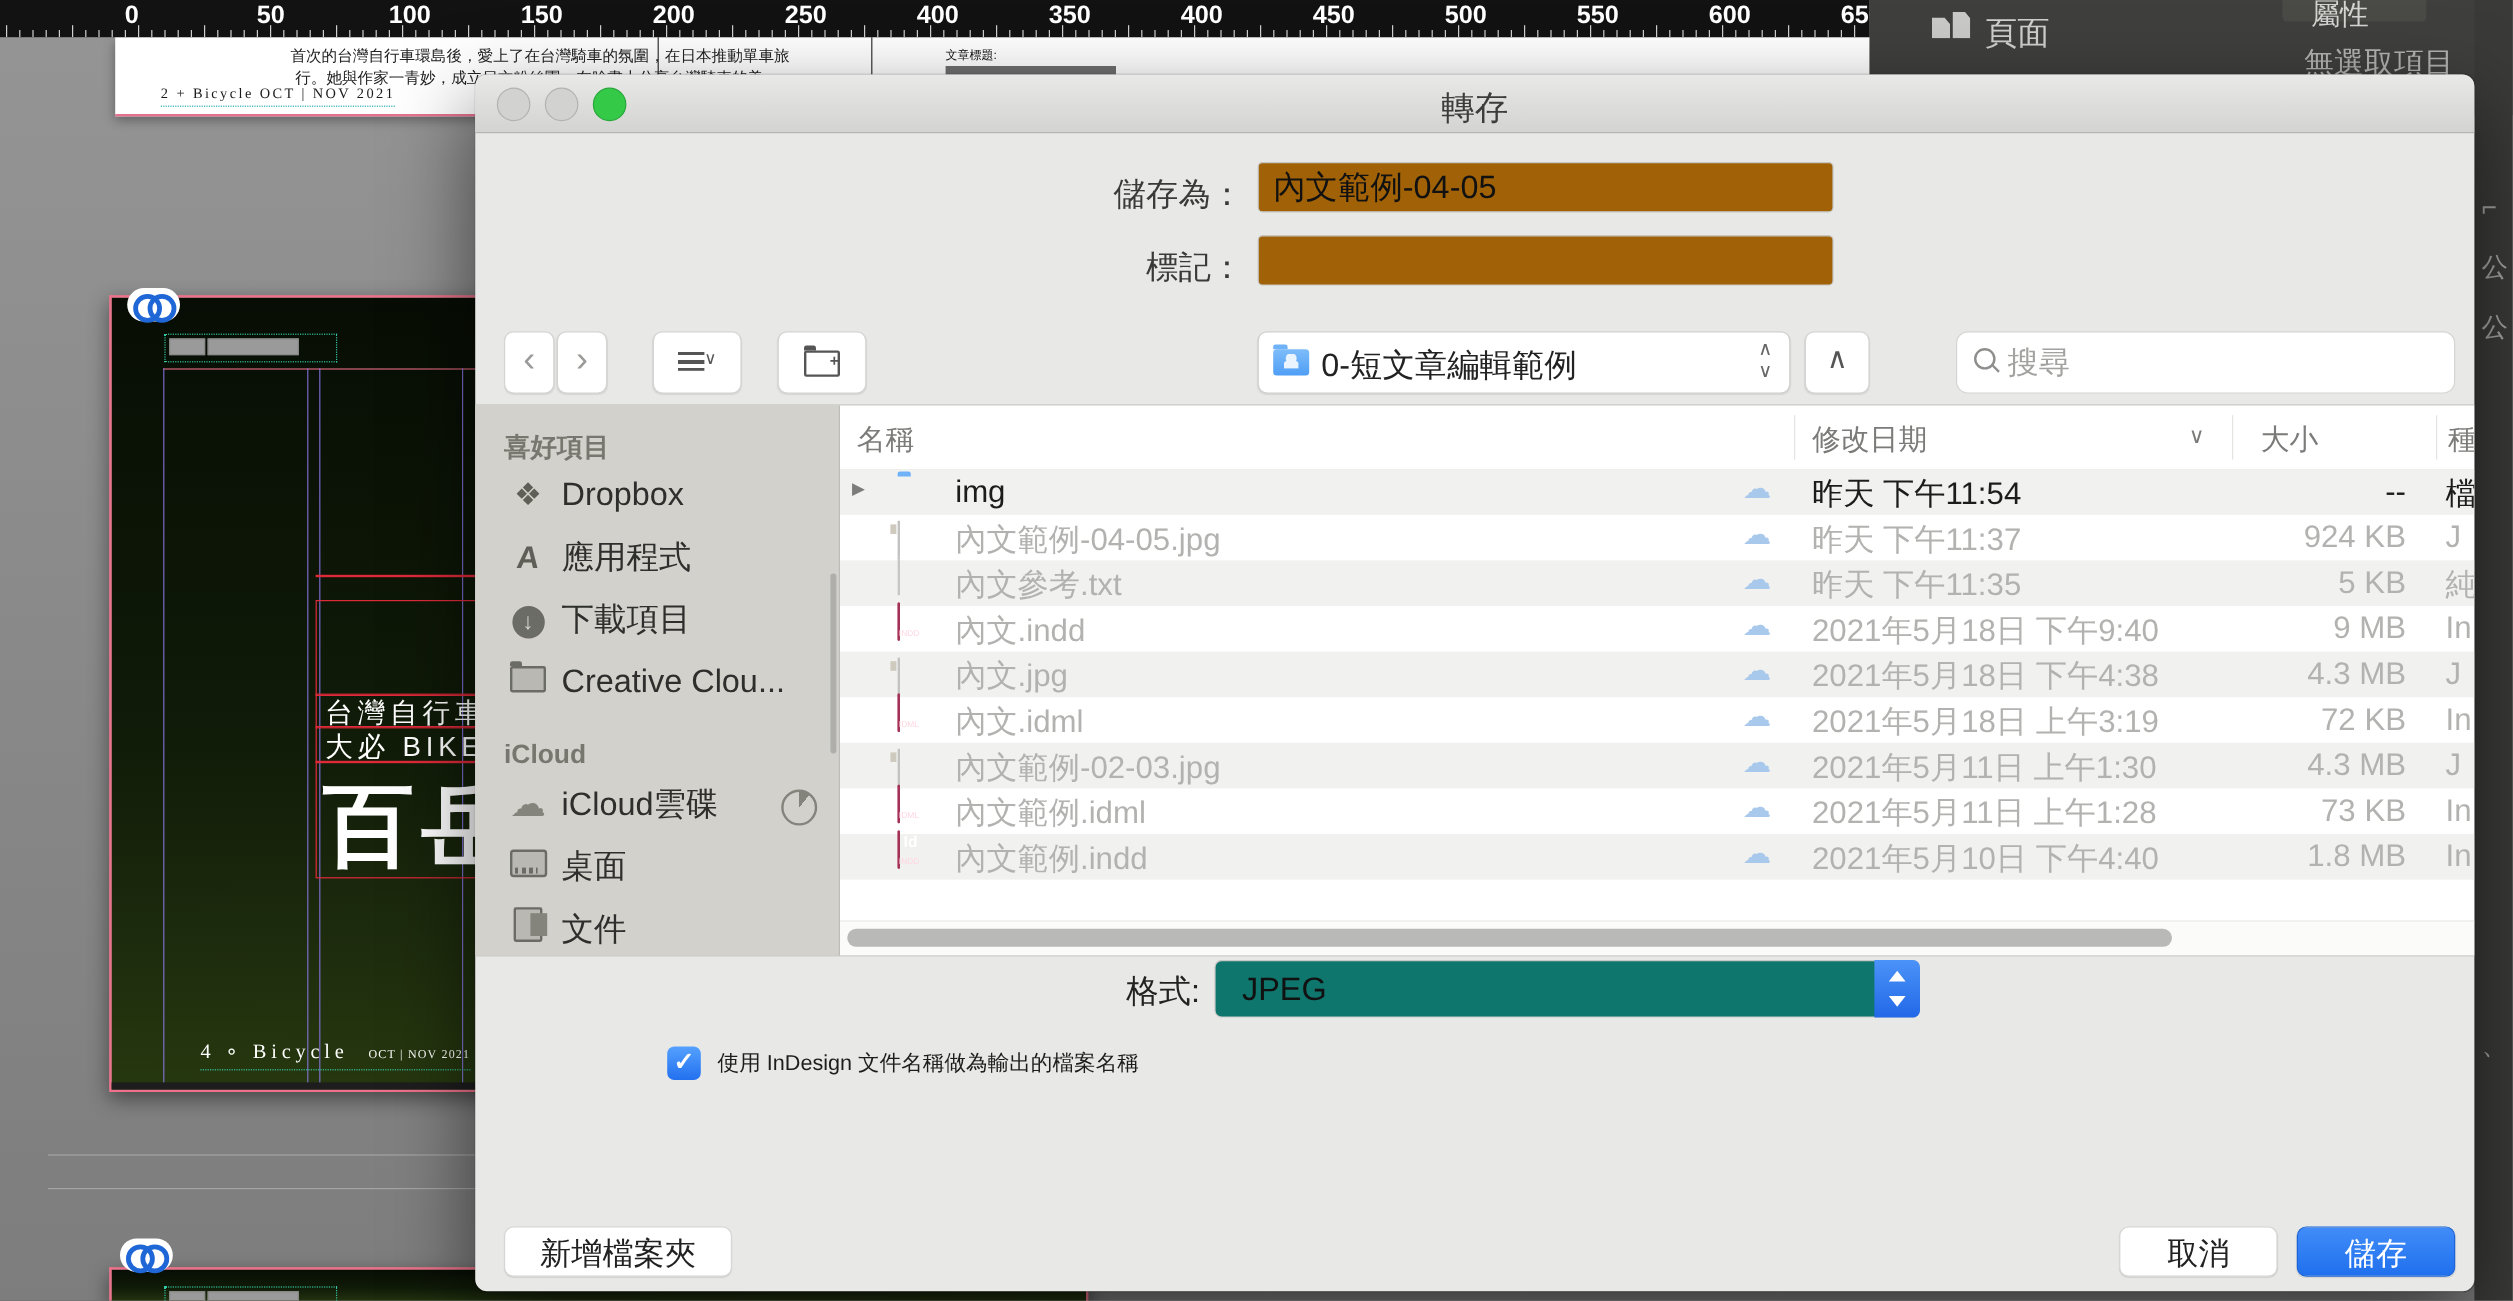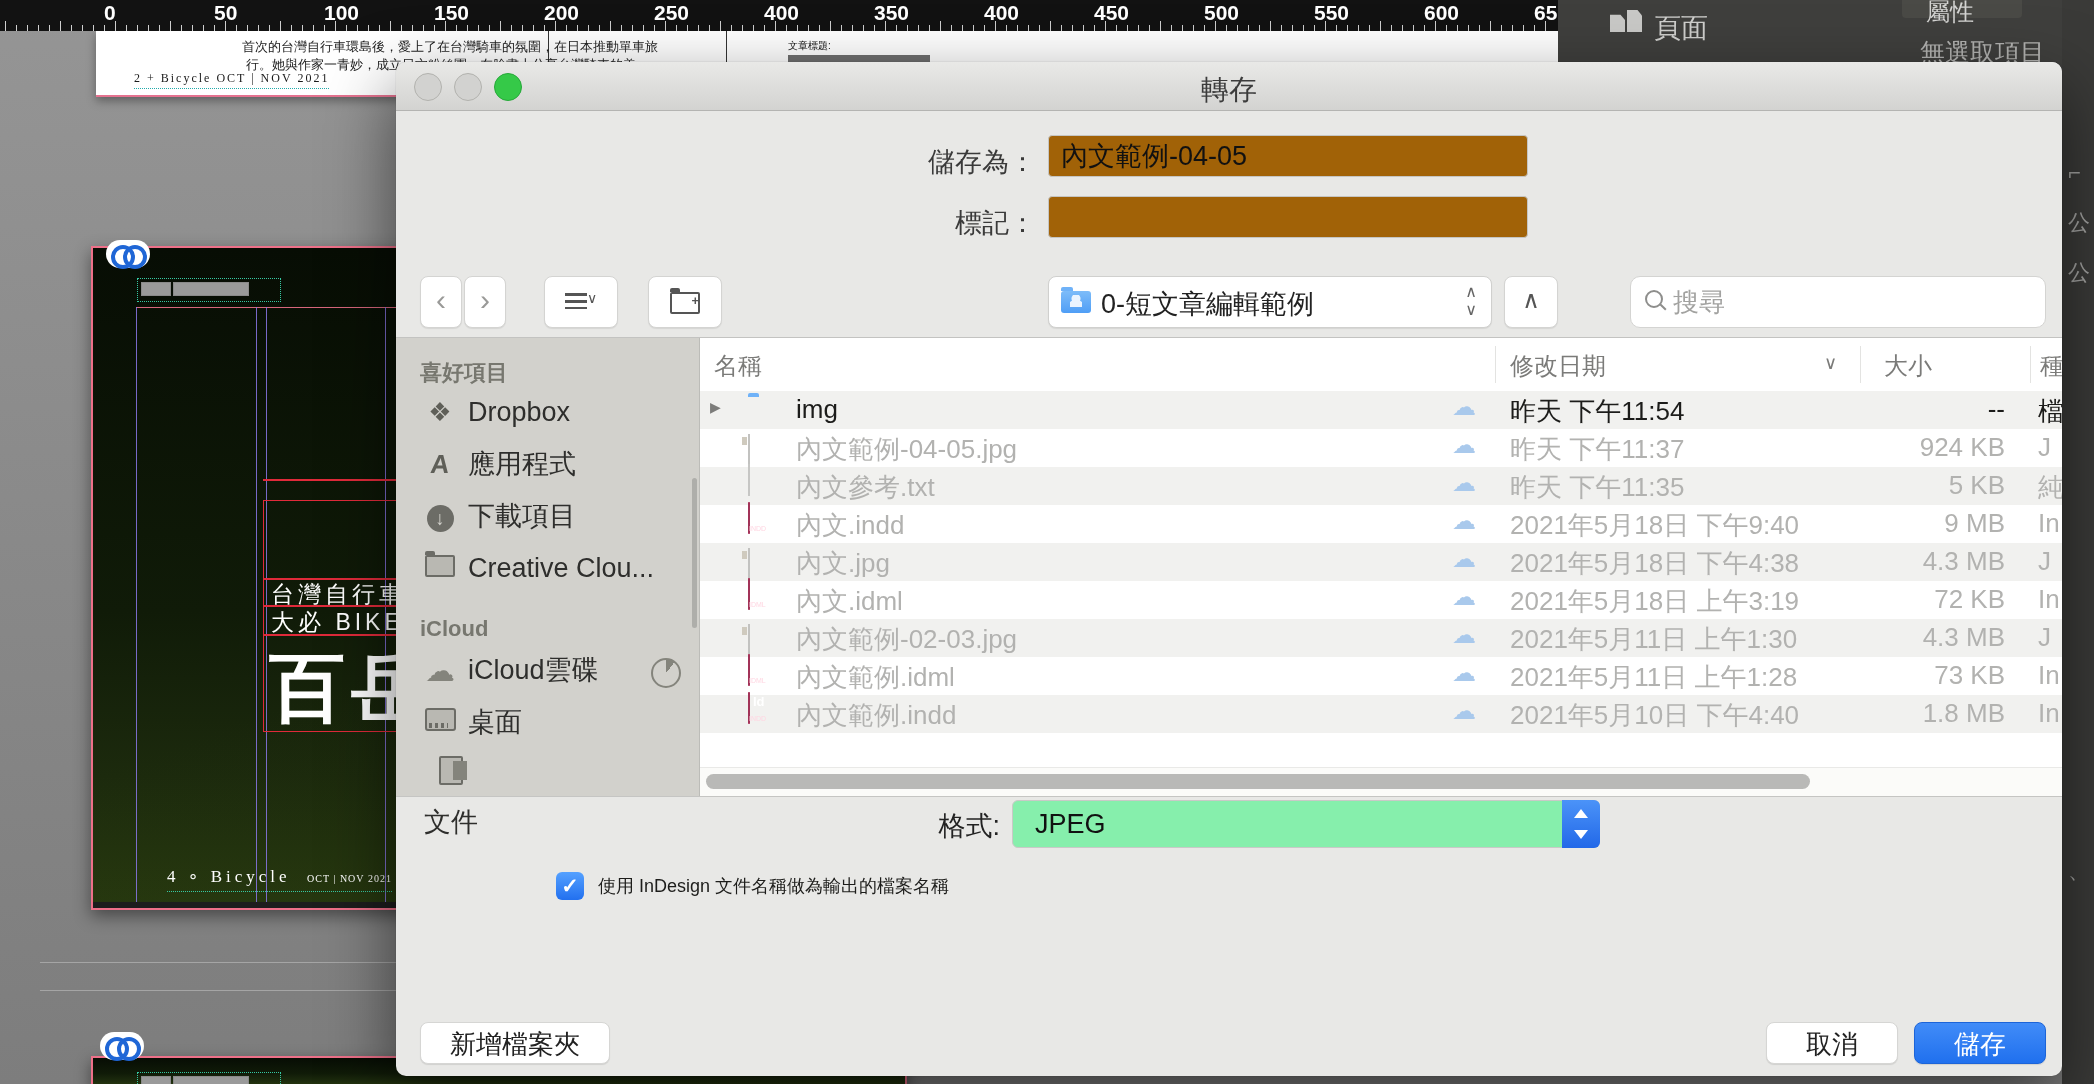--- a/index.html
+++ b/index.html
@@ -153,21 +153,21 @@
     background:repeating-linear-gradient(#cfcfcd 0 2px,transparent 2px 5px);}
   .ic-indd,.ic-idml{width:24px;height:27px;background:#c94f76;border:1px solid #a23358;border-radius:4px;position:relative;top:-2px;}
   .ic-indd::before,.ic-idml::before{content:"Id";position:absolute;left:4px;top:1px;color:#fff;font-size:13px;font-weight:bold;}
   .ic-indd::after,.ic-idml::after{content:attr(data-ext);position:absolute;left:0;right:0;bottom:1px;
     color:#ffd7e2;font-size:7px;text-align:center;letter-spacing:0;}
   #hscroll{position:absolute;left:0;right:0;bottom:0;height:28px;background:#fbfbf9;border-top:1px solid #e9e9e7;}
   #hthumb{position:absolute;left:6px;top:6px;width:1104px;height:15px;border-radius:8px;background:#b9b9b7;}
 
   #formatrow{position:absolute;left:0;top:738px;right:0;height:50px;}
   #formatlabel{position:absolute;left:364px;width:240px;text-align:right;top:8px;color:#222;font-size:27px;}
-  #formatselect{position:absolute;left:616px;top:0;width:588px;height:48px;background:#86efac;border:1px solid #c9c9c7;border-radius:6px;box-sizing:border-box;}
+  #formatselect{position:absolute;left:616px;top:0;width:588px;height:48px;background:#0f766e;border:1px solid #c9c9c7;border-radius:6px;box-sizing:border-box;}
   #formatvalue{position:absolute;left:22px;top:8px;font-size:27px;color:#111;}
   #fstepper{position:absolute;right:-1px;top:-1px;width:38px;height:48px;border-radius:0 6px 6px 0;
     background:linear-gradient(#4b93f8,#2268e8);}
   #fstepper::before,#fstepper::after{content:"";position:absolute;left:12px;border-left:7px solid transparent;border-right:7px solid transparent;}
   #fstepper::before{top:9px;border-bottom:9px solid #fff;}
   #fstepper::after{bottom:9px;border-top:9px solid #fff;}
 
   #checkrow{position:absolute;left:160px;top:806px;height:36px;display:flex;align-items:center;gap:14px;}
   #checkbox{width:28px;height:28px;border-radius:6px;background:linear-gradient(#55a1ff,#2270ef);
     color:#fff;font-size:21px;line-height:28px;text-align:center;font-weight:bold;}
@@ -460,21 +460,21 @@
         <div class="sbheader" style="top:278px;font-weight:bold;">iCloud</div>
         <div class="sbitem" style="top:314px;">
           <span class="sbicon cloudglyph"><span>☁</span><b>!</b></span>
           <span>iCloud雲碟</span>
           </div>
         <span class="pie" style="top:320px;"></span>
         <div class="sbitem" style="top:366px;">
           <span class="sbicon"><span class="deskicon"></span></span>
           <span>桌面</span>
           </div>
-        <div class="sbitem" style="top:418px;flex-direction:column;">
+        <div class="sbitem" style="top:418px;">
           <span class="sbicon"><span class="docicon"></span></span>
           <span>文件</span>
           </div>
         <div id="sbscroll"></div>
       </div>
 
       <div id="filelist">
         <div id="listheader">
           <span class="abs" style="left:14px;top:12px;">名稱</span>
           <span class="abs" style="left:810px;top:12px;">修改日期</span>

